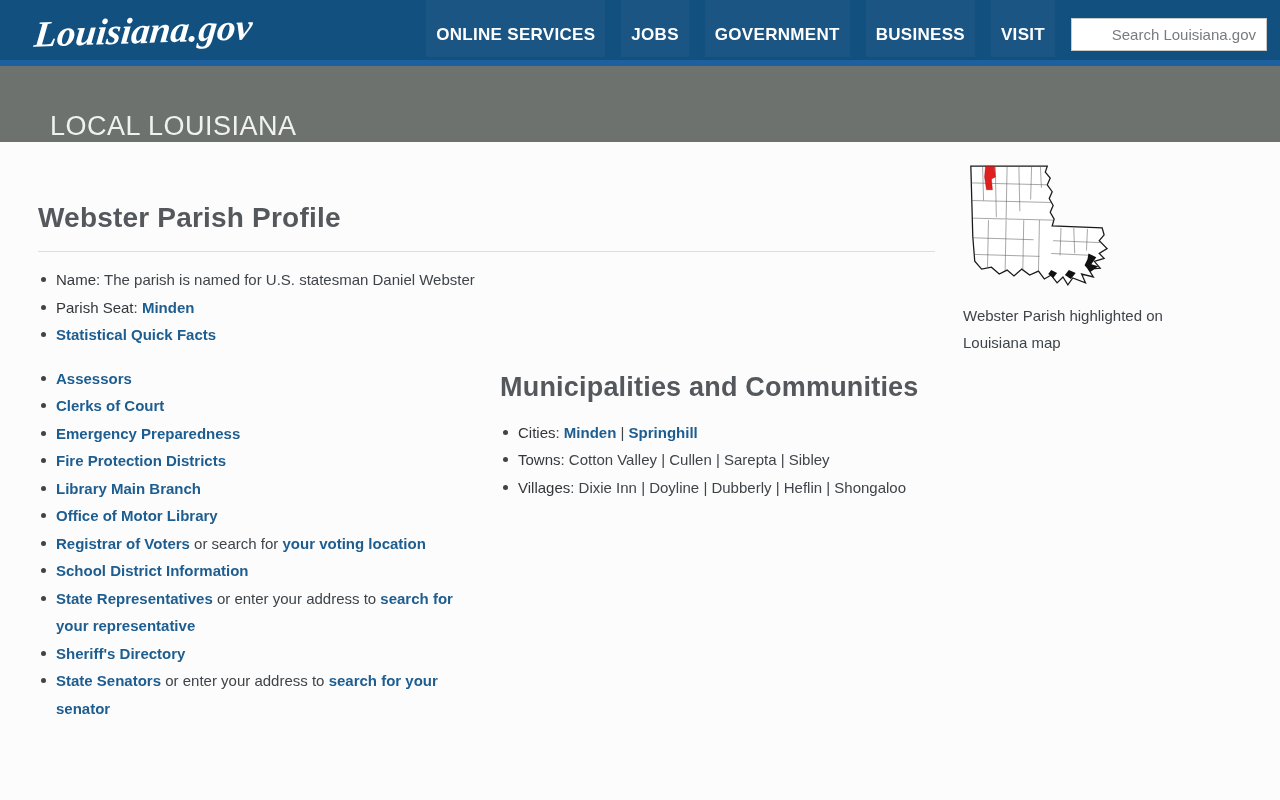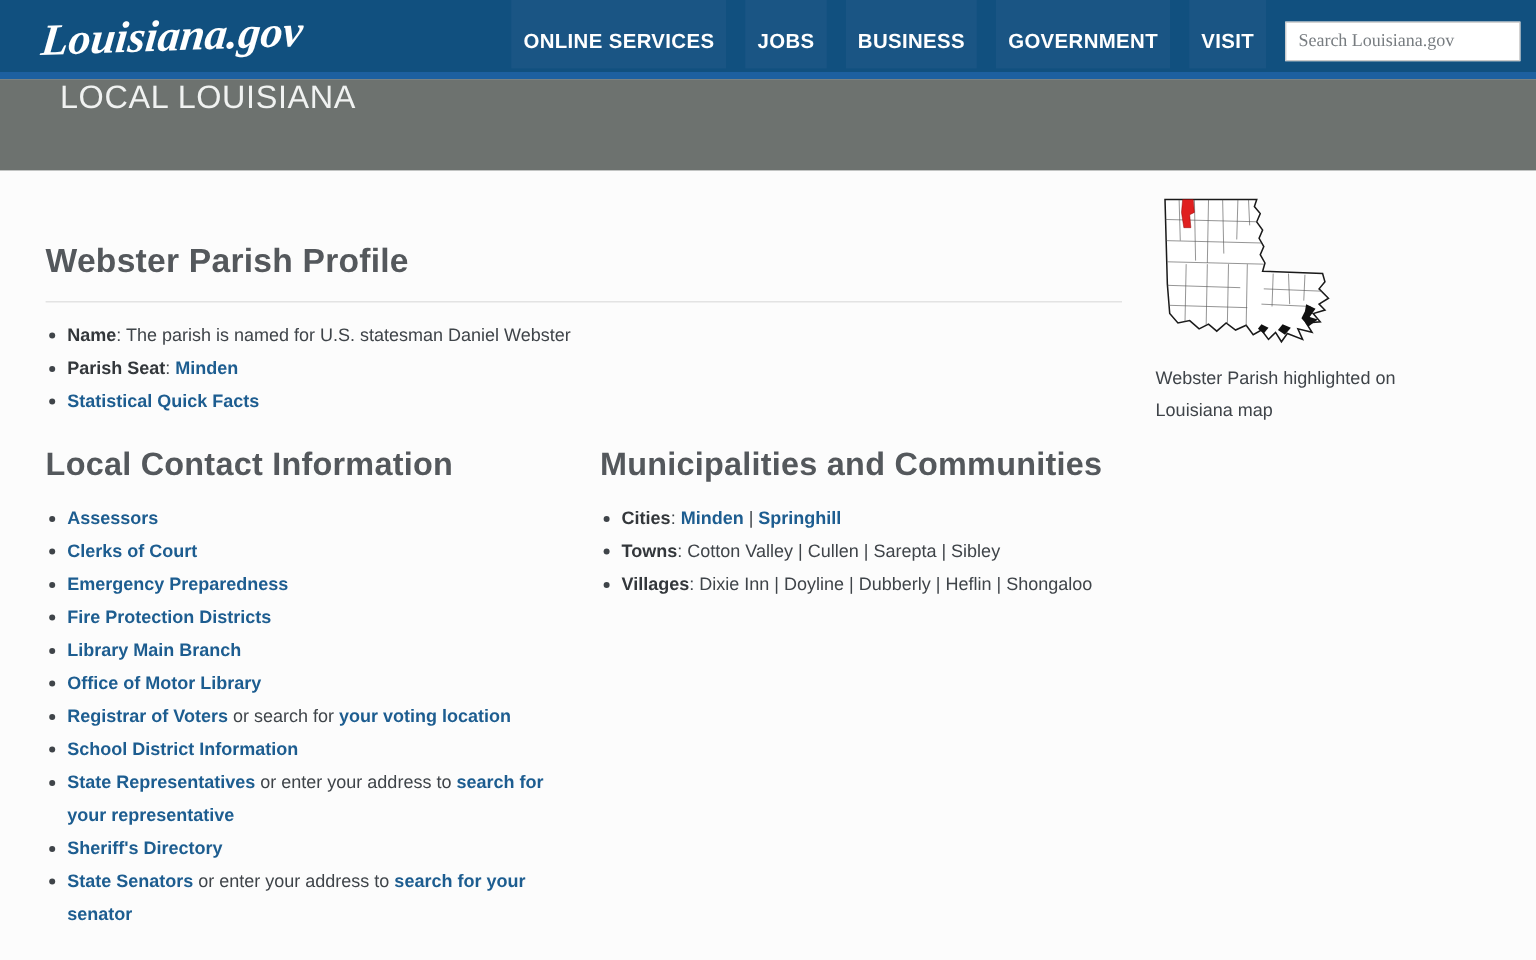--- a/index.html
+++ b/index.html
@@ -51,34 +51,35 @@
     white-space: nowrap;
     cursor: pointer;
   }
   .search-input {
     align-self: center;
     margin: 8px 13px 0 8px;
     width: 196px;
     height: 33px;
     border: 1px solid #c9c9c9;
     background: #ffffff;
-    font-family: Liberation Serif, serif;
+    font-family: Liberation Sans, sans-serif;
     font-size: 15px;
     color: #555;
     padding: 0 10px;
     outline: none;
+    text-align: right;
   }
   .search-input::placeholder { color: #777c80; }
 
   
   .banner {
     height: 76px;
     background: #6d726f;
     display: flex;
-    align-items: flex-start;
+    align-items: flex-end;
     padding-left: 50px;
     color: #f0f2f1;
     font-size: 27px;
     font-weight: 400;
     letter-spacing: .5px;
   }
 
   
   .container { display: flex; padding-left: 38px; }
   main { width: 897px; flex: none; }
@@ -107,21 +108,21 @@
     color: #3f4449;
   }
   li::before {
     content: "";
     position: absolute;
     left: 3px; top: 11px;
     width: 5px; height: 5px;
     border-radius: 50%;
     background: #3f4449;
   }
-  b, strong { color: #33373b; font-weight: 700; }
+  b, strong { color: #33373b; font-weight: 400; }
   a.lnk {
     color: #1d5d90;
     font-weight: 700;
     text-decoration: none;
     cursor: pointer;
   }
 
   .twocol { display: flex; }
   .col-left  { flex: 0 0 433px; margin-right: 29px; }
   .col-right { flex: 0 0 435px; }
@@ -152,22 +153,22 @@
   }
 </style>
 </head>
 <body>
 
 <div class="navbar">
   <div class="logo">Louisiana.gov</div>
   <div class="nav-items">
     <div class="nav-item">ONLINE SERVICES</div>
     <div class="nav-item">JOBS</div>
+    <div class="nav-item">GOVERNMENT</div>
     <div class="nav-item">BUSINESS</div>
-    <div class="nav-item">GOVERNMENT</div>
     <div class="nav-item">VISIT</div>
   </div>
   <input class="search-input" type="text" placeholder="Search Louisiana.gov" style="">
 </div>
 
 <div class="banner">
   <span>LOCAL LOUISIANA</span>
 </div>
 
 <div class="container">
@@ -182,21 +183,20 @@
       <li>
         <b>Parish Seat</b><span>: </span><a class="lnk">Minden</a>
       </li>
       <li>
         <a class="lnk">Statistical Quick Facts</a>
       </li>
     </ul>
 
     <div class="twocol">
       <section class="col-left">
-        <h2>Local Contact Information</h2>
         <ul>
           <li><a class="lnk">Assessors</a></li>
           <li><a class="lnk">Clerks of Court</a></li>
           <li><a class="lnk">Emergency Preparedness</a></li>
           <li><a class="lnk">Fire Protection Districts</a></li>
           <li><a class="lnk">Library Main Branch</a></li>
           <li><a class="lnk">Office of Motor Library</a></li>
           <li>
             <a class="lnk">Registrar of Voters</a><span> or search for </span><a class="lnk">your voting location</a>
           </li>

